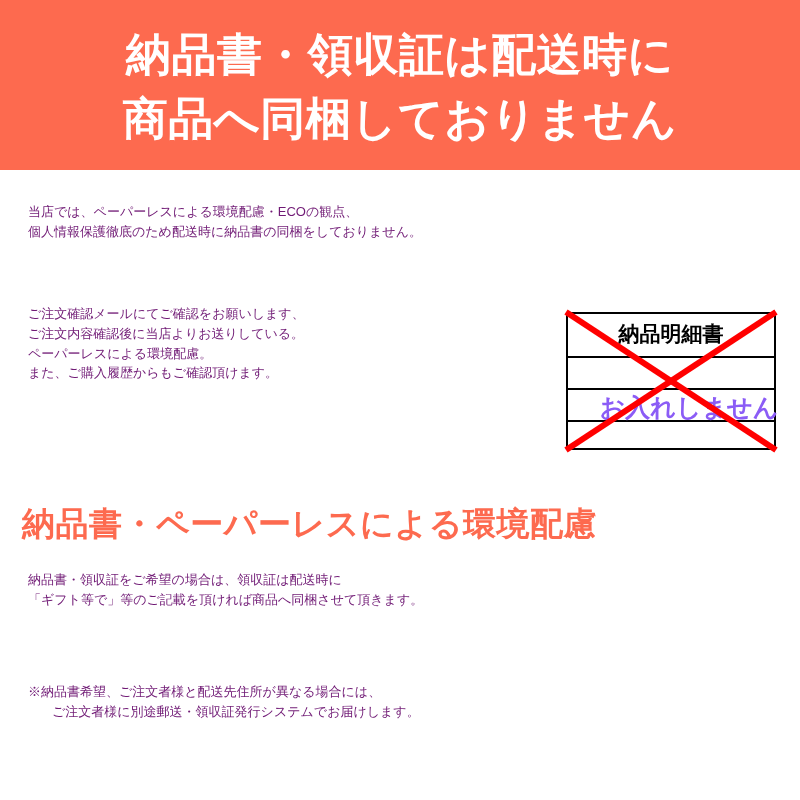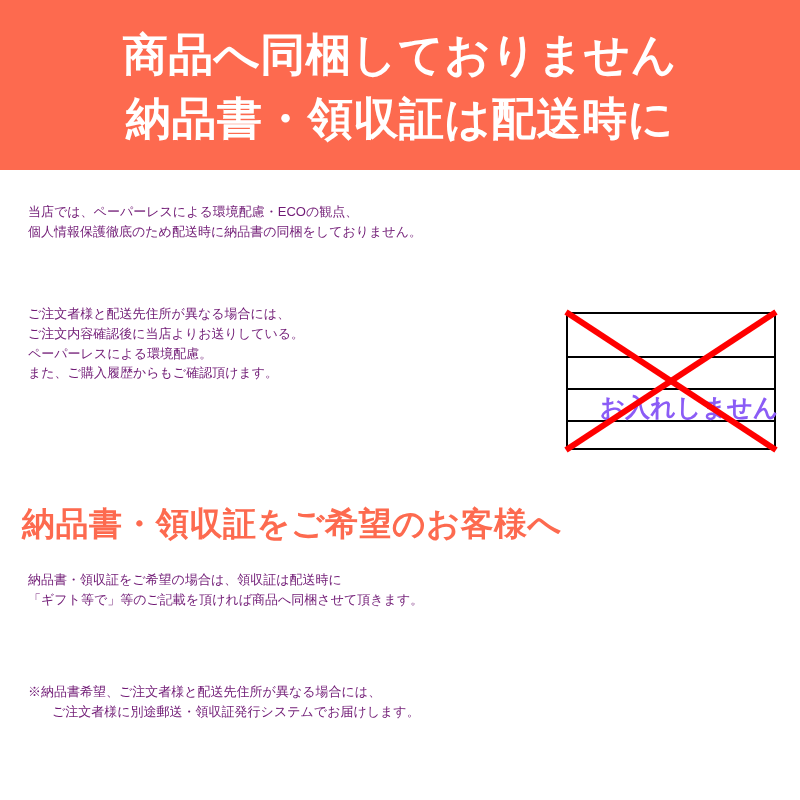--- a/index.html
+++ b/index.html
@@ -138,51 +138,52 @@
     height: 150px;
     overflow: visible;
   }
 </style>
 </head>
 <body>
 
 <div class="page">
 
   <div class="banner">
+    <div class="banner-line">納品書・領収証は配送時に</div>
     <div class="banner-line">商品へ同梱しておりません</div>
-    <div class="banner-line">納品書・領収証は配送時に</div>
   </div>
 
   <div class="body-area">
 
     <div class="para p1">
       <div>当店では、ペーパーレスによる環境配慮・ECOの観点、</div>
       <div>個人情報保護徹底のため配送時に納品書の同梱をしておりません。</div>
     </div>
 
     <div class="para p2">
-      <div>ご注文者様と配送先住所が異なる場合には、</div>
+      <div>ご注文確認メールにてご確認をお願いします、</div>
       <div>ご注文内容確認後に当店よりお送りしている。</div>
       <div>ペーパーレスによる環境配慮。</div>
       <div>また、ご購入履歴からもご確認頂けます。</div>
     </div>
 
     <div class="invoice">
       <div class="invoice-box"></div>
       <div class="inv-rule r1"></div>
       <div class="inv-rule r2"></div>
       <div class="inv-rule r3"></div>
+      <div class="inv-title">納品明細書</div>
       <div class="inv-stamp">お入れしません</div>
       <svg class="inv-cross" viewBox="0 0 222 150" xmlns="http://www.w3.org/2000/svg">
         <line x1="6" y1="6" x2="216" y2="144" stroke="#ff0000" stroke-width="6"></line>
         <line x1="216" y1="6" x2="6" y2="144" stroke="#ff0000" stroke-width="6"></line>
       </svg>
     </div>
 
-    <div class="headline2">納品書・領収証をご希望のお客様へ</div>
+    <div class="headline2">納品書・ペーパーレスによる環境配慮</div>
 
     <div class="para p3">
       <div>納品書・領収証をご希望の場合は、領収証は配送時に</div>
       <div>「ギフト等で」等のご記載を頂ければ商品へ同梱させて頂きます。</div>
     </div>
 
     <div class="para p4">
       <div>※納品書希望、ご注文者様と配送先住所が異なる場合には、</div>
       <div class="indent">ご注文者様に別途郵送・領収証発行システムでお届けします。</div>
     </div>

